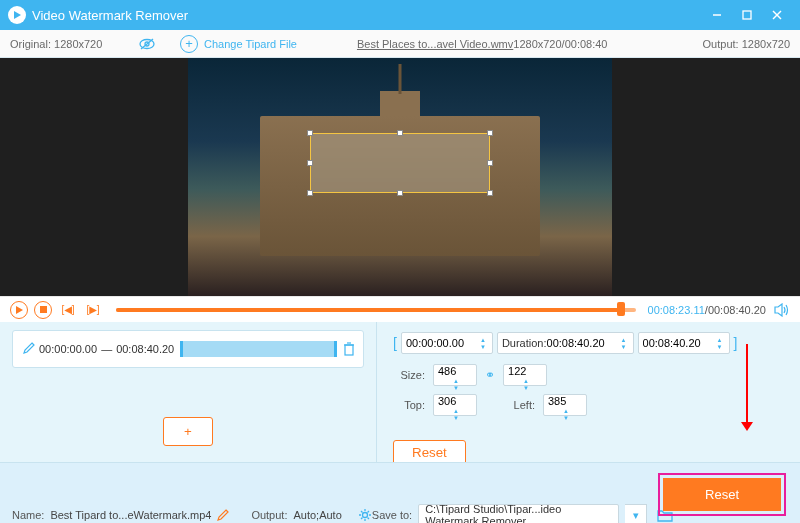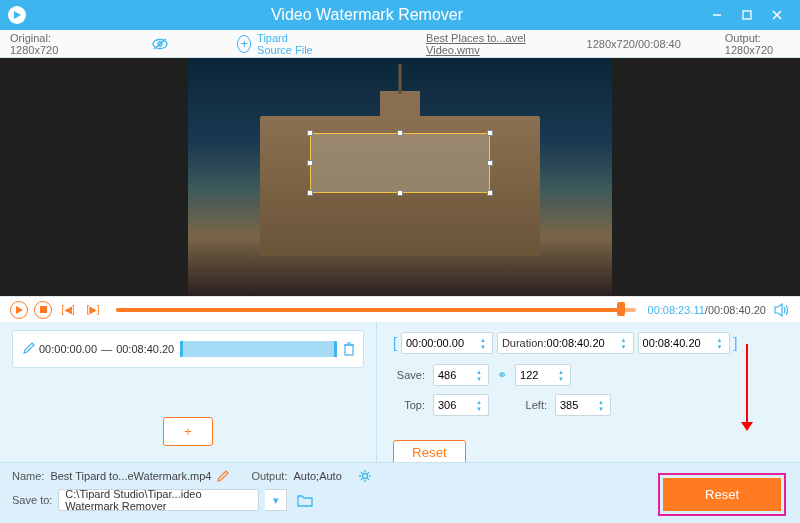--- a/index.html
+++ b/index.html
@@ -1,21 +1,21 @@
 <!DOCTYPE html>
 <html><head>
 <meta charset="utf-8">
 <style>
 *{margin:0;padding:0;box-sizing:border-box;font-family:Arial,sans-serif;}
 body{width:800px;height:523px;background:#fff;overflow:hidden;font-size:11px;color:#333;}
 .titlebar{height:30px;background:#3fb5f0;display:flex;align-items:center;padding:0 8px;color:#fff;}
 .titlebar .logo{width:18px;height:18px;border-radius:50%;background:#fff;display:flex;align-items:center;justify-content:center;color:#3fb5f0;margin-right:6px;}
-.titlebar .title{flex:1;font-size:16px;text-align:center;}
+.titlebar .title{flex:1;font-size:13px;}
 .titlebar .winbtn{width:30px;height:30px;display:flex;align-items:center;justify-content:center;cursor:pointer;}
-.subbar{height:28px;background:#fafafa;border-bottom:1px solid #d8e8f0;display:flex;align-items:center;padding:0 10px;color:#6a6a6a;gap:44px;}
+.subbar{height:28px;background:#fafafa;border-bottom:1px solid #d8e8f0;display:flex;align-items:center;padding:0 10px;color:#6a6a6a;}
 .subbar .orig{width:120px;}
 .subbar .eye{color:#3fb5f0;margin-left:8px;}
 .subbar .change{display:flex;align-items:center;margin-left:24px;color:#3fb5f0;cursor:pointer;}
 .subbar .change .plus{width:18px;height:18px;border:1.5px solid #3fb5f0;border-radius:50%;display:flex;align-items:center;justify-content:center;margin-right:6px;font-size:13px;}
 .subbar .filename{margin-left:60px;text-decoration:underline;}
 .subbar .dim{}
 .subbar .output{margin-left:auto;}
 .preview-area{height:238px;background:#1f1f1f;display:flex;align-items:center;justify-content:center;position:relative;}
 .preview-img{width:424px;height:238px;position:relative;background:linear-gradient(180deg,#0a2638 0%,#1a3850 35%,#3d5a5a 55%,#7a6548 75%,#2a2020 100%);overflow:hidden;}
 .building{position:absolute;left:50%;transform:translateX(-50%);top:58px;width:280px;height:140px;background:linear-gradient(180deg,#8a7050 0%,#6a5438 100%);border-radius:2px;}
@@ -46,28 +46,28 @@
 .addbtn{margin-top:auto;margin-bottom:8px;align-self:center;border:1.3px solid #ff7a20;color:#ff7a20;padding:6px 20px;border-radius:3px;background:#fff;cursor:pointer;display:flex;align-items:center;gap:6px;}
 .rightpanel{flex:1;padding:10px 16px;position:relative;}
 .timerow{display:flex;align-items:center;gap:4px;margin-bottom:10px;}
 .bracket{color:#3fb5f0;font-size:14px;}
 .numbox{border:1px solid #c8d8e0;background:#fff;height:22px;display:flex;align-items:center;padding:0 4px;border-radius:2px;}
 .numbox input{border:none;width:70px;font-size:11px;outline:none;}
 .spinner{display:flex;flex-direction:column;margin-left:2px;}
 .spinner span{width:10px;height:7px;display:flex;align-items:center;justify-content:center;font-size:6px;color:#3fb5f0;cursor:pointer;}
 .sizerow{display:flex;align-items:center;gap:8px;margin-bottom:8px;}
 .sizerow label{width:32px;text-align:right;color:#555;}
-.smallbox{border:1px solid #c8d8e0;background:#fff;height:22px;display:flex;align-items:center;padding:0 4px;border-radius:2px;}
+.smallbox{border:1px solid #c8d8e0;background:#fff;height:22px;display:flex;align-items:center;padding:0 4px;border-radius:2px;flex-direction:column;}
 .smallbox input{border:none;width:34px;font-size:11px;outline:none;text-align:left;}
 .link{color:#3fb5f0;font-size:12px;}
 .resetbtn{border:1.3px solid #ff7a20;color:#ff7a20;background:#fff;padding:4px 18px;border-radius:3px;cursor:pointer;margin-top:16px;}
 .arrow{position:absolute;right:52px;top:22px;width:2px;height:80px;background:#ff0000;}
 .arrow::after{content:'';position:absolute;bottom:-7px;left:-5px;border-left:6px solid transparent;border-right:6px solid transparent;border-top:9px solid #ff0000;}
 .bottombar{height:61px;background:#dcf0fb;border-top:1px solid #c8e3ef;display:flex;padding:6px 12px;position:relative;}
-.bottomleft{display:flex;flex-direction:column;gap:6px;flex:1;}
+.bottomleft{display:flex;flex-direction:row;flex:1;margin-top:44px;}
 .brow{display:flex;align-items:center;gap:6px;}
 .brow label{color:#555;}
 .brow .val{color:#444;}
 .editicn{color:#ff7a20;cursor:pointer;}
 .gearicn{color:#3fb5f0;cursor:pointer;}
 .pathbox{border:1px solid #c8d8e0;background:#fff;height:22px;display:flex;align-items:center;padding:0 6px;border-radius:2px;width:201px;}
 .dropbtn{border:1px solid #c8d8e0;background:#fff;height:22px;width:22px;display:flex;align-items:center;justify-content:center;color:#3fb5f0;cursor:pointer;border-left:none;}
 .foldericn{color:#3fb5f0;cursor:pointer;margin-left:4px;}
 .exportwrap{position:absolute;right:14px;top:10px;border:2.5px solid #e91e9c;padding:3px;}
 .exportbtn{background:#ff7a20;color:#fff;border:none;padding:9px 42px;font-size:13px;cursor:pointer;}
@@ -105,21 +105,21 @@
   <span class="orig"><span>Original:</span> <span>1280x720</span></span>
   <span class="eye">
     <svg width="18" height="12" viewBox="0 0 18 12">
         <ellipse cx="9" cy="6" rx="7" ry="4.5" fill="none" stroke="#3fb5f0" stroke-width="1.3"></ellipse>
         <circle cx="9" cy="6" r="2" fill="none" stroke="#3fb5f0" stroke-width="1.3"></circle>
         <line x1="3" y1="11" x2="15" y2="1" stroke="#3fb5f0" stroke-width="1.3"></line>
       </svg>
   </span>
   <div class="change">
     <div class="plus">+</div>
-    <span>Tipard Source File</span>
+    <span>Change Tipard File</span>
   </div>
   <span class="filename">Best Places to...avel Video.wmv</span>
   <span class="dim">1280x720/00:08:40</span>
   <span class="output"><span>Output:</span> <span>1280x720</span></span>
 </div>
 
 <div class="preview-area">
   <div class="preview-img">
     <div class="building"></div>
     <div class="blur-region">
@@ -206,21 +206,21 @@
       <div class="numbox">
           <input value="00:08:40.20" style="">
           <div class="spinner">
             <span>▲</span>
             <span>▼</span>
           </div>
         </div>
       <span class="bracket">]</span>
     </div>
     <div class="sizerow">
-      <label>Save:</label>
+      <label>Size:</label>
       <div class="smallbox">
           <input value="486" style="">
           <div class="spinner">
             <span>▲</span>
             <span>▼</span>
           </div>
         </div>
       <span class="link">⚭</span>
       <div class="smallbox">
           <input value="122" style="">

